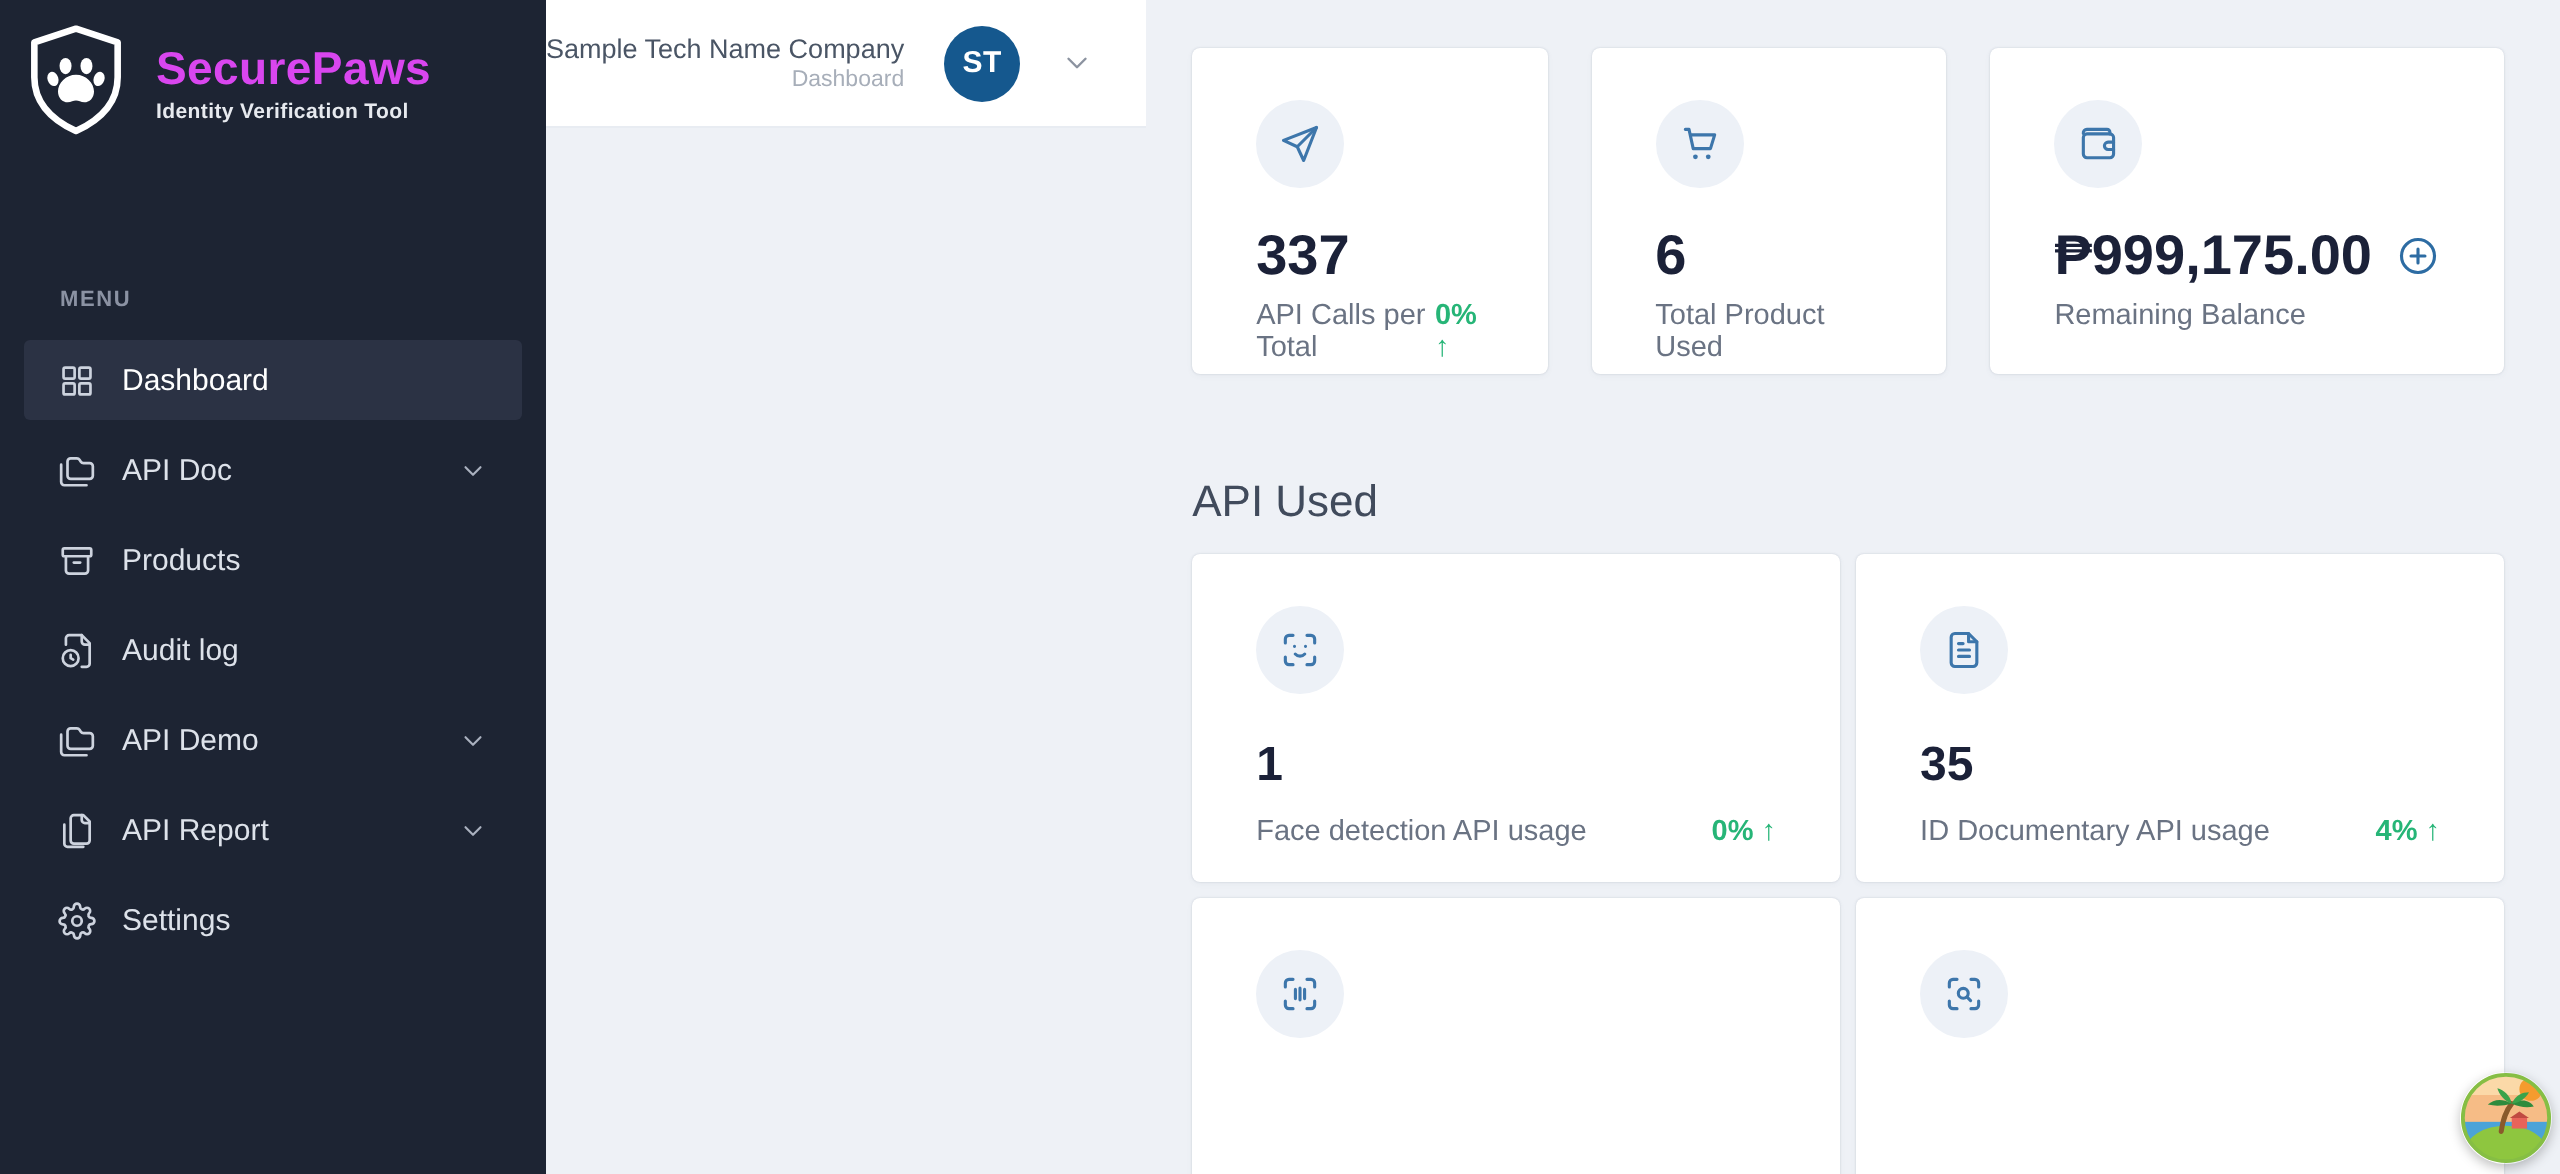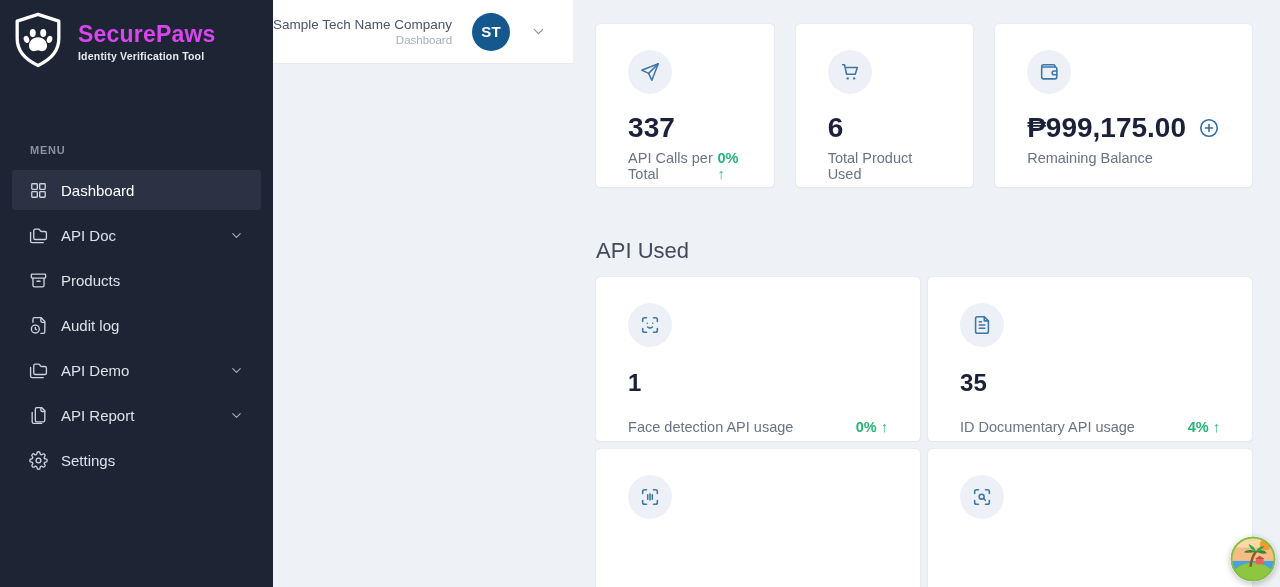--- a/index.html
+++ b/index.html
@@ -79,21 +79,21 @@
   .stat-value{margin-top:19px;font-size:28px;font-weight:700;color:var(--num);display:flex;align-items:center;line-height:1.1;}
   .add-btn{margin-left:12px;width:22px;height:22px;cursor:pointer;display:inline-flex;}
   .add-btn svg{width:22px;height:22px;stroke:#2d6ca3;}
   .stat-foot{margin-top:6px;display:flex;justify-content:space-between;align-items:center;}
   .stat-label{font-size:14.5px;color:var(--label);}
   .trend{font-size:14.5px;font-weight:600;color:var(--green);}
   .section-title{margin:50px 0 12px;font-size:22px;font-weight:500;color:#414b5c;line-height:28px;}
   .usage-row{display:grid;grid-template-columns:repeat(2,1fr);gap:8px;}
   .usage-card{height:164px;}
   .usage-value{margin-top:22px;font-size:24px;font-weight:700;color:var(--num);line-height:1.15;}
-  .usage-foot{margin-top:22px;display:flex;justify-content:space-between;align-items:center;}
+  .usage-foot{margin-top:11px;display:flex;justify-content:space-between;align-items:center;}
   .usage-row.partial{margin-top:8px;}
   .partial-card{height:160px;}
   
   .float-btn{
     position:fixed;right:4px;bottom:5px;width:46px;height:46px;border-radius:50%;
     cursor:pointer;box-shadow:0 2px 6px rgba(0,0,0,.25);overflow:hidden;
   }
   svg{fill:none;stroke-width:1.7;stroke-linecap:round;stroke-linejoin:round;}
 </style>
 </head>

